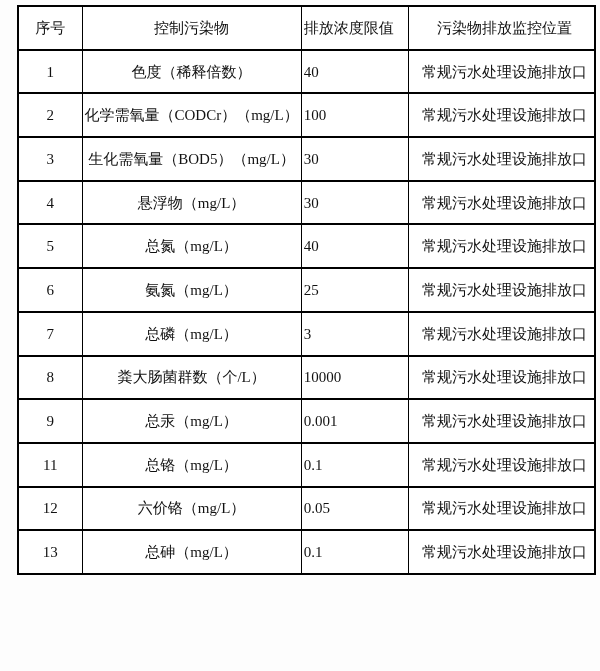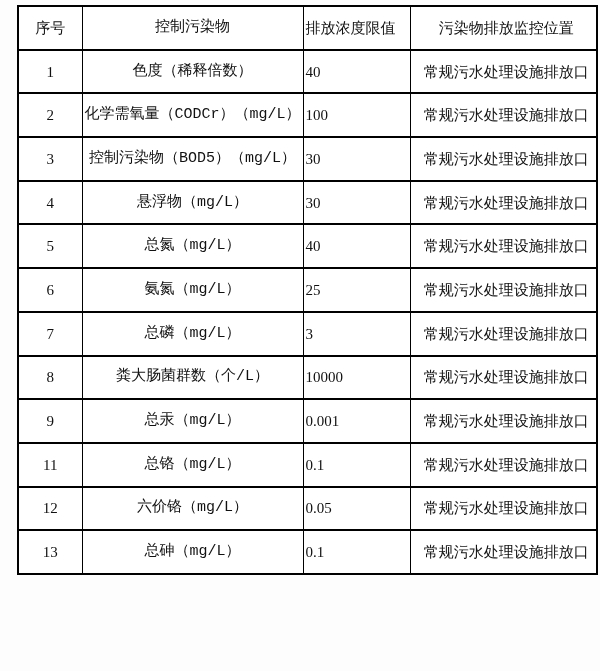--- a/index.html
+++ b/index.html
@@ -33,21 +33,21 @@
     font-size: 15px;
     line-height: 1.2;
     padding: 0 2px;
     vertical-align: middle;
     overflow: hidden;
     white-space: nowrap;
   }
   table.limits tr { height: 43.7px; }
   table.limits th { font-weight: normal; }
   .c-no   { text-align: center; }
-  .c-pol  { text-align: center; font-family: Liberation Mono, monospace; }
+  .c-pol  { text-align: center; }
   .c-lim  { text-align: left; }
   .c-loc  { text-align: center; padding-left: 8px !important; }
   col.w-no  { width: 64px; }
   col.w-pol { width: 214px; }
   col.w-lim { width: 107px; }
   col.w-loc { width: 187px; }
 </style>
 </head>
 <body>
 
@@ -75,21 +75,21 @@
         <td class="c-loc">常规污水处理设施排放口</td>
       </tr>
       <tr>
         <td class="c-no">2</td>
         <td class="c-pol">化学需氧量（CODCr）（mg/L）</td>
         <td class="c-lim">100</td>
         <td class="c-loc">常规污水处理设施排放口</td>
       </tr>
       <tr>
         <td class="c-no">3</td>
-        <td class="c-pol">控制污染物（BOD5）（mg/L）</td>
+        <td class="c-pol">生化需氧量（BOD5）（mg/L）</td>
         <td class="c-lim">30</td>
         <td class="c-loc">常规污水处理设施排放口</td>
       </tr>
       <tr>
         <td class="c-no">4</td>
         <td class="c-pol">悬浮物（mg/L）</td>
         <td class="c-lim">30</td>
         <td class="c-loc">常规污水处理设施排放口</td>
       </tr>
       <tr>

